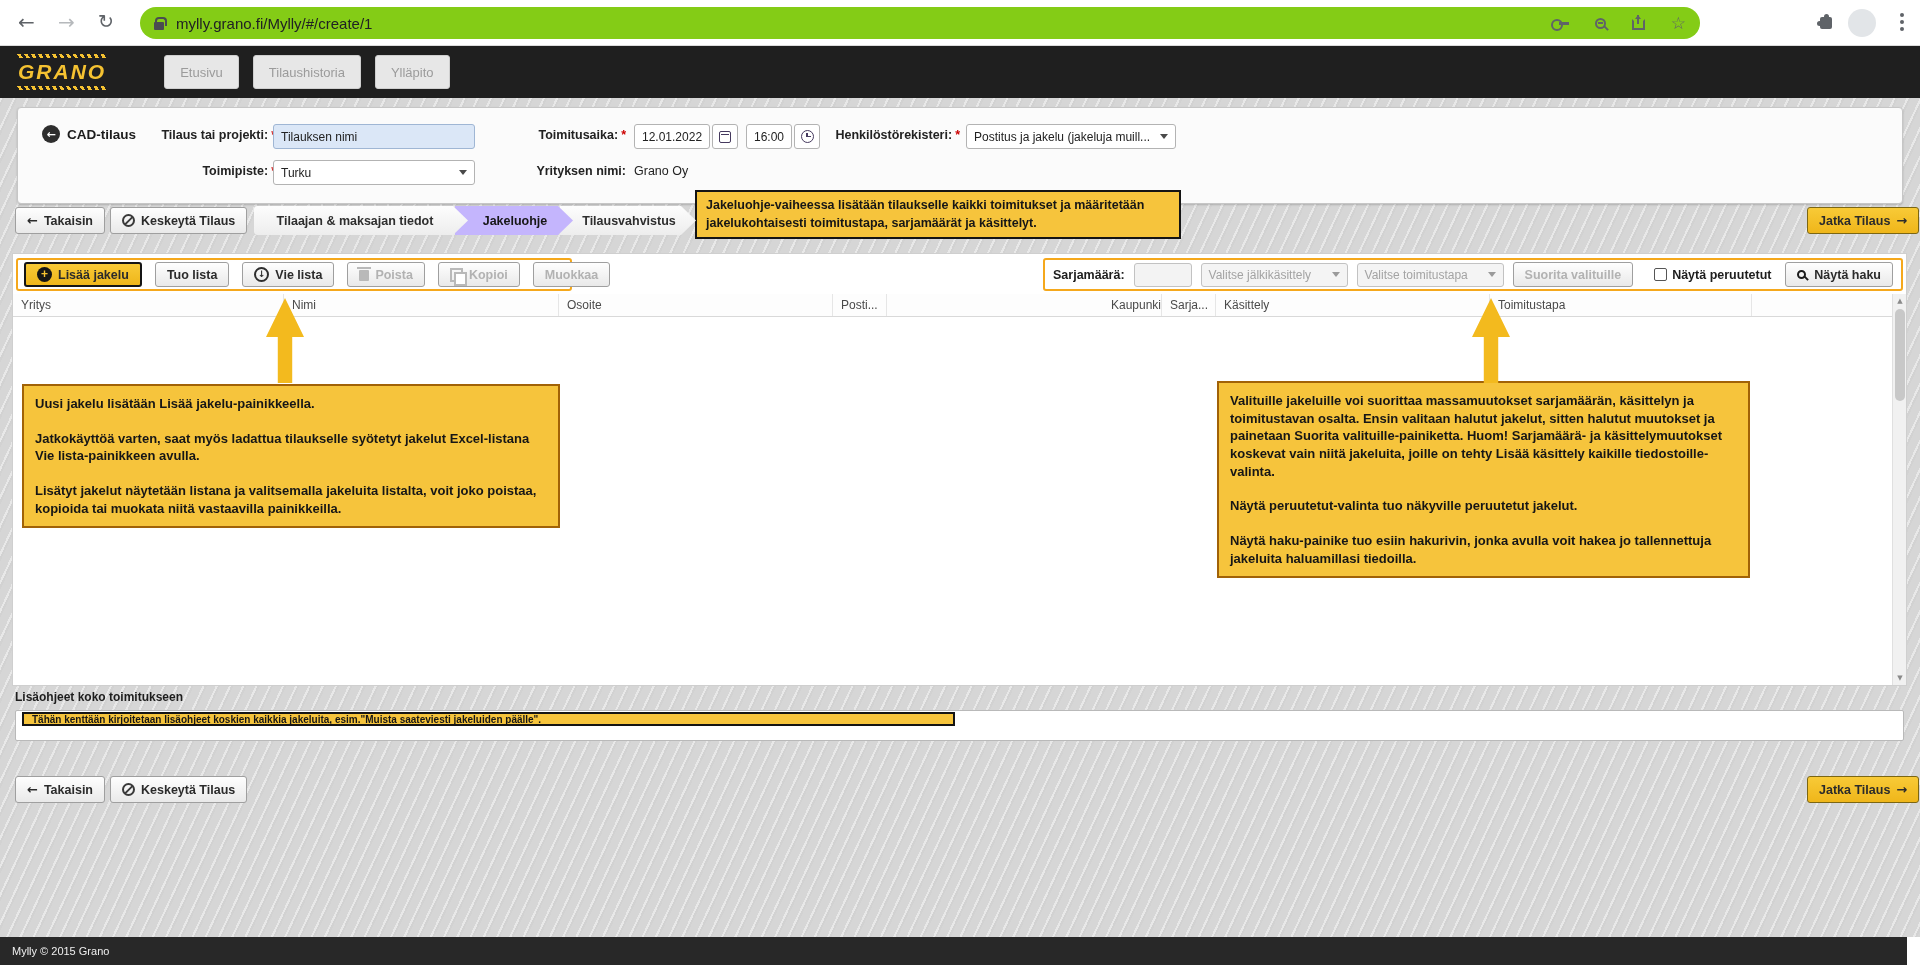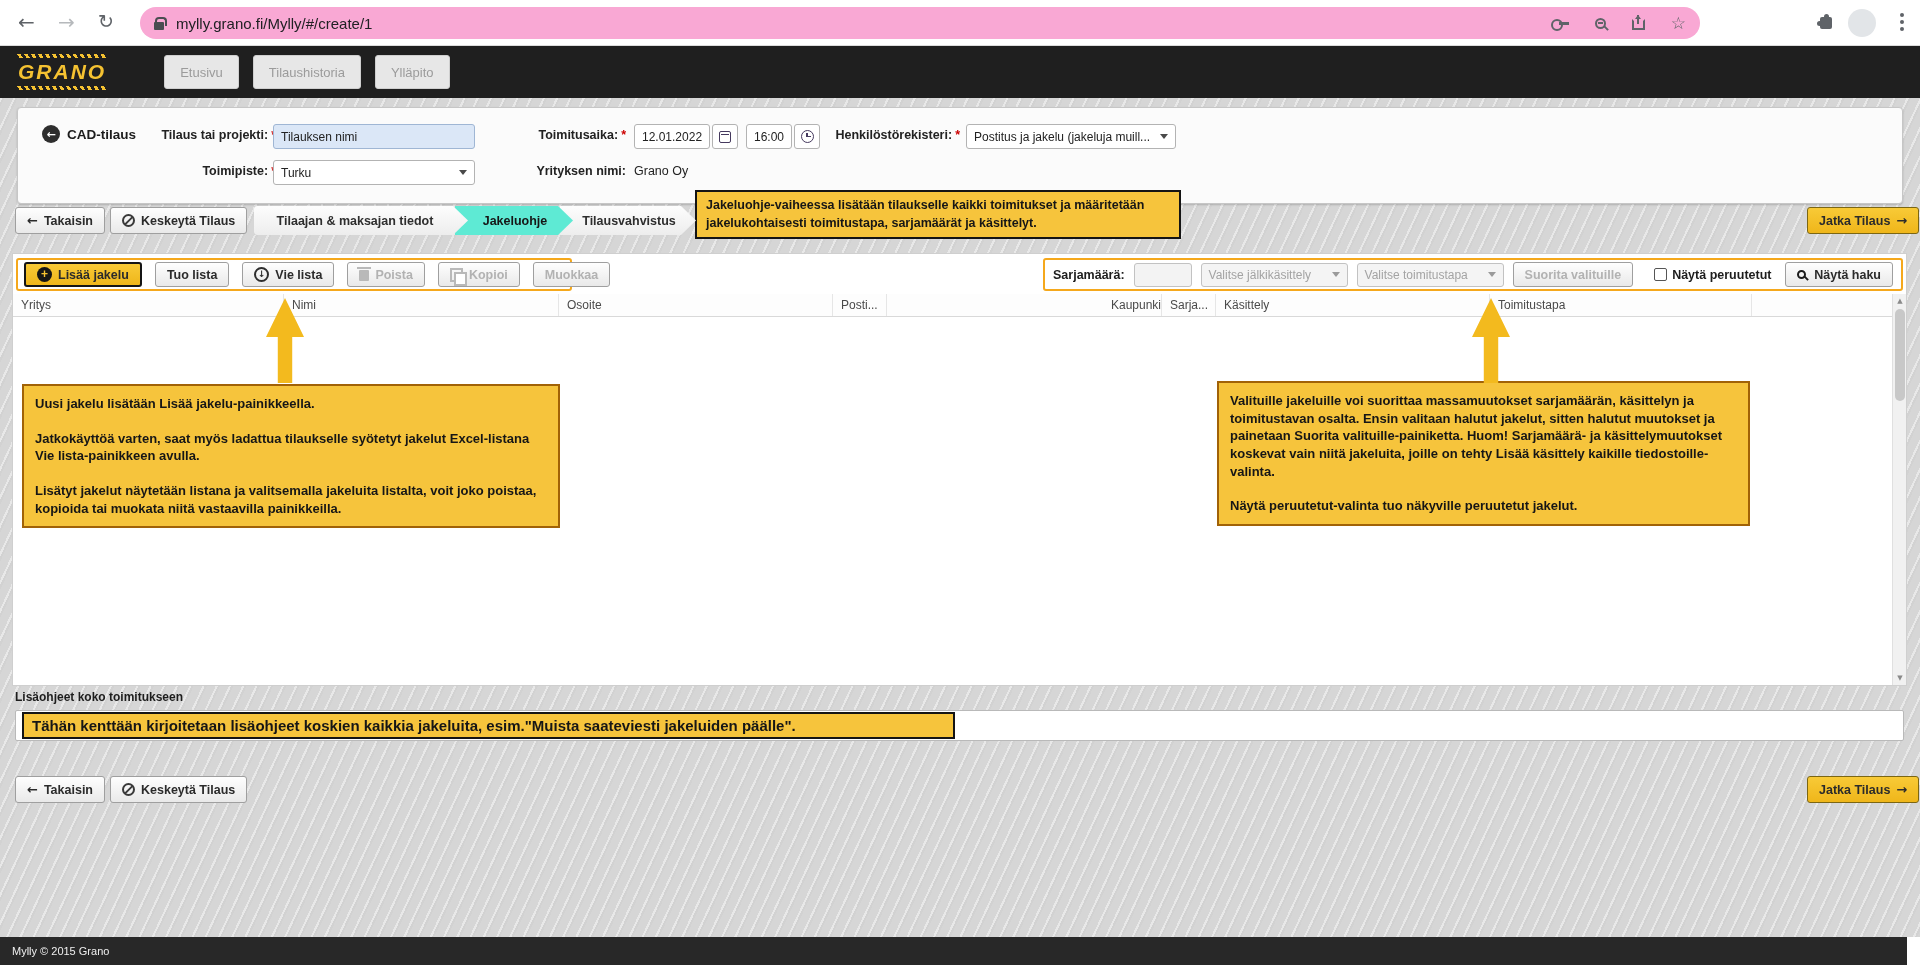--- a/index.html
+++ b/index.html
@@ -5,21 +5,21 @@
   * { box-sizing: border-box; }
   html,body { margin:0; padding:0; }
   body {
     width:1920px; height:965px; position:relative; overflow:hidden;
     font-family:"Liberation Sans", sans-serif; background:#ffffff; color:#222;
   }
   
   .browser-bar { position:absolute; top:0; left:0; width:1920px; height:46px; background:#fff; border-bottom:1px solid #dcdcdc; }
   .bicon { position:absolute; color:#5f6368; font-family:"DejaVu Sans", sans-serif; font-size:20px; line-height:1; top:12px; cursor:default; }
   .bicon.fwd { color:#b6b9bc; }
-  .omnibox { position:absolute; left:140px; top:7px; width:1560px; height:32px; border-radius:16px; background:#f9a8d4; display:flex; align-items:center; padding:0 14px; }
+  .omnibox { position:absolute; left:140px; top:7px; width:1560px; height:32px; border-radius:16px; background:#84cc16; display:flex; align-items:center; padding:0 14px; }
   .url-text { font-size:15px; color:#202124; margin-left:12px; white-space:nowrap; }
   .omni-right { position:absolute; right:14px; top:0; height:32px; display:flex; align-items:center; gap:26px; }
   .ic-lock { position:relative; width:10px; height:8px; background:#4a4d51; border-radius:1px; margin-top:5px; }
   .ic-lock::before { content:""; position:absolute; top:-5px; left:1px; width:8px; height:7px; border:2px solid #4a4d51; border-bottom:none; border-radius:4px 4px 0 0; }
   .ic-key { position:relative; width:18px; height:10px; }
   .ic-key::before { content:""; position:absolute; left:0; top:1px; width:8px; height:8px; border:2px solid #5f6368; border-radius:50%; }
   .ic-key::after { content:""; position:absolute; left:8px; top:4px; width:10px; height:2.5px; background:#5f6368; }
   .ic-zoomout { position:relative; width:11px; height:11px; border:2px solid #5f6368; border-radius:50%; }
   .ic-zoomout::before { content:""; position:absolute; left:1px; top:2.6px; width:5px; height:2px; background:#5f6368; }
   .ic-zoomout::after { content:""; position:absolute; right:-5px; bottom:-2px; width:6px; height:2px; background:#5f6368; transform:rotate(45deg); }
@@ -72,21 +72,21 @@
   .btn.sbtn { position:static; height:25px; }
   .btn-yellow { background:linear-gradient(#f8ca37,#efb61a); border-color:#7c6612; }
   .btn-dis { color:#b2b2b2; }
   .arr { font-family:"DejaVu Sans", sans-serif; font-weight:bold; font-size:13px; }
   .ic-ban { position:relative; width:13px; height:13px; border:2px solid #3a3a3a; border-radius:50%; flex:none; }
   .ic-ban::before { content:""; position:absolute; left:3.5px; top:-1px; width:2px; height:11px; background:#3a3a3a; transform:rotate(45deg); }
   
   .steps { position:absolute; left:254px; top:206px; height:29px; display:flex; }
   .chev { height:29px; display:flex; align-items:center; justify-content:center; font-weight:bold; font-size:12.5px; color:#2e2e2e; background:linear-gradient(#fdfdfd,#ededed); clip-path:polygon(0 0, calc(100% - 15px) 0, 100% 50%, calc(100% - 15px) 100%, 0 100%); filter:drop-shadow(0 0 1px #9a9a9a); padding-right:12px; }
   .chev.first { border-radius:3px 0 0 3px; z-index:3; width:214px; }
-  .chev.mid { margin-left:-13px; z-index:2; width:118px; background:#5eead4; color:#161616; padding-left:14px; }
+  .chev.mid { margin-left:-13px; z-index:2; width:118px; background:#c4b5fd; color:#161616; padding-left:14px; }
   .chev.last { margin-left:-13px; z-index:1; width:136px; padding-left:14px; }
   
   .note { position:absolute; background:#f6c43c; border:2px solid #a16207; padding:9px 11px; font-size:13px; font-weight:bold; color:#161616; line-height:1.36; }
   .note p { margin:0 0 17px; } .note p:last-child { margin:0; }
   .step-note { position:absolute; left:695px; top:190px; width:486px; height:49px; background:#f6c43c; border:2px solid #141414; padding:5px 9px; font-weight:bold; font-size:12.5px; line-height:1.4; color:#161616; }
   
   .table-card { position:absolute; left:12px; top:253px; width:1895px; height:433px; background:#fff; border:1px solid #cfcfcf; }
   .tool-group { position:absolute; top:4px; height:33px; border:2px solid #f5a81c; border-radius:3px; display:flex; align-items:center; }
   .tool-left { left:3px; width:556px; padding:0 6px; gap:13px; }
   .tool-right { left:1030px; width:860px; padding:0 8px; gap:9px; }
@@ -112,21 +112,21 @@
   .th { font-size:12px; color:#4a4a4a; padding-left:8px; line-height:22px; border-right:1px solid #e6e6e6; white-space:nowrap; overflow:hidden; }
   .tbody { position:absolute; left:0; top:63px; width:1881px; bottom:0; background:#fff; }
   .vscroll { position:absolute; right:0; top:40px; bottom:0; width:14px; background:#f1f1f1; border-left:1px solid #e0e0e0; }
   .vs-btn { width:14px; height:14px; color:#8a8a8a; font-size:7px; line-height:14px; text-align:center; font-family:"DejaVu Sans", sans-serif; }
   .vs-btn.bottom { position:absolute; bottom:0; }
   .vs-thumb { position:absolute; top:15px; left:2px; width:10px; height:92px; background:#c8c8c8; border-radius:5px; }
   .up-arrow { position:absolute; width:38px; height:85px; background:#f3ba1e; clip-path:polygon(50% 0, 100% 46%, 69% 46%, 69% 100%, 31% 100%, 31% 46%, 0 46%); z-index:5; }
   
   .instr-label { position:absolute; left:15px; top:690px; font-weight:bold; font-size:12px; color:#1d1d1d; }
   .instr-input { position:absolute; left:15px; top:710px; width:1889px; height:31px; background:#fff; border:1px solid #b9b9b9; border-radius:2px; }
-  .instr-highlight { position:absolute; left:22px; top:712px; width:933px; height:27px; background:#f6c43c; border:2px solid #141414; font-weight:bold; font-size:15px; display:flex; align-items:center; padding:0 8px; color:#161616; white-space:nowrap; }
+  .instr-highlight { position:absolute; left:22px; top:712px; width:933px; height:14px; background:#f6c43c; border:2px solid #141414; font-weight:bold; font-size:10px; display:flex; align-items:center; padding:0 8px; color:#161616; white-space:nowrap; }
   
   .footer { position:absolute; left:0; top:937px; width:1907px; height:28px; background:#282828; color:#efefef; font-size:11px; display:flex; align-items:center; padding-left:12px; }
 </style>
 </head>
 <body>
 
 <div class="browser-bar">
   <span class="bicon" style="left:18px;">←</span>
   <span class="bicon fwd" style="left:58px;">→</span>
   <span class="bicon" style="left:98px; font-size:19px;">↻</span>
@@ -288,20 +288,21 @@
 
 <div class="note" style="left:22px; top:384px; width:538px;">
   <p>Uusi jakelu lisätään Lisää jakelu-painikkeella.</p>
   <p>Jatkokäyttöä varten, saat myös ladattua tilaukselle syötetyt jakelut Excel-listana Vie lista-painikkeen avulla.</p>
   <p>Lisätyt jakelut näytetään listana ja valitsemalla jakeluita listalta, voit joko poistaa, kopioida tai muokata niitä vastaavilla painikkeilla.</p>
 </div>
 
 <div class="note" style="left:1217px; top:381px; width:533px;">
   <p>Valituille jakeluille voi suorittaa massamuutokset sarjamäärän, käsittelyn ja toimitustavan osalta. Ensin valitaan halutut jakelut, sitten halutut muutokset ja painetaan Suorita valituille-painiketta. Huom! Sarjamäärä- ja käsittelymuutokset koskevat vain niitä jakeluita, joille on tehty Lisää käsittely kaikille tiedostoille-valinta.</p>
   <p>Näytä peruutetut-valinta tuo näkyville peruutetut jakelut.</p>
+  <p>Näytä haku-painike tuo esiin hakurivin, jonka avulla voit hakea jo tallennettuja jakeluita haluamillasi tiedoilla.</p>
 </div>
 
 <div class="instr-label">Lisäohjeet koko toimitukseen</div>
 <div class="instr-input"></div>
 <div class="instr-highlight">Tähän kenttään kirjoitetaan lisäohjeet koskien kaikkia jakeluita, esim."Muista saateviesti jakeluiden päälle".</div>
 
 <div class="btn" style="left:15px; top:776px;">
     <span class="arr">←</span>
     <span>Takaisin</span>
   </div>

